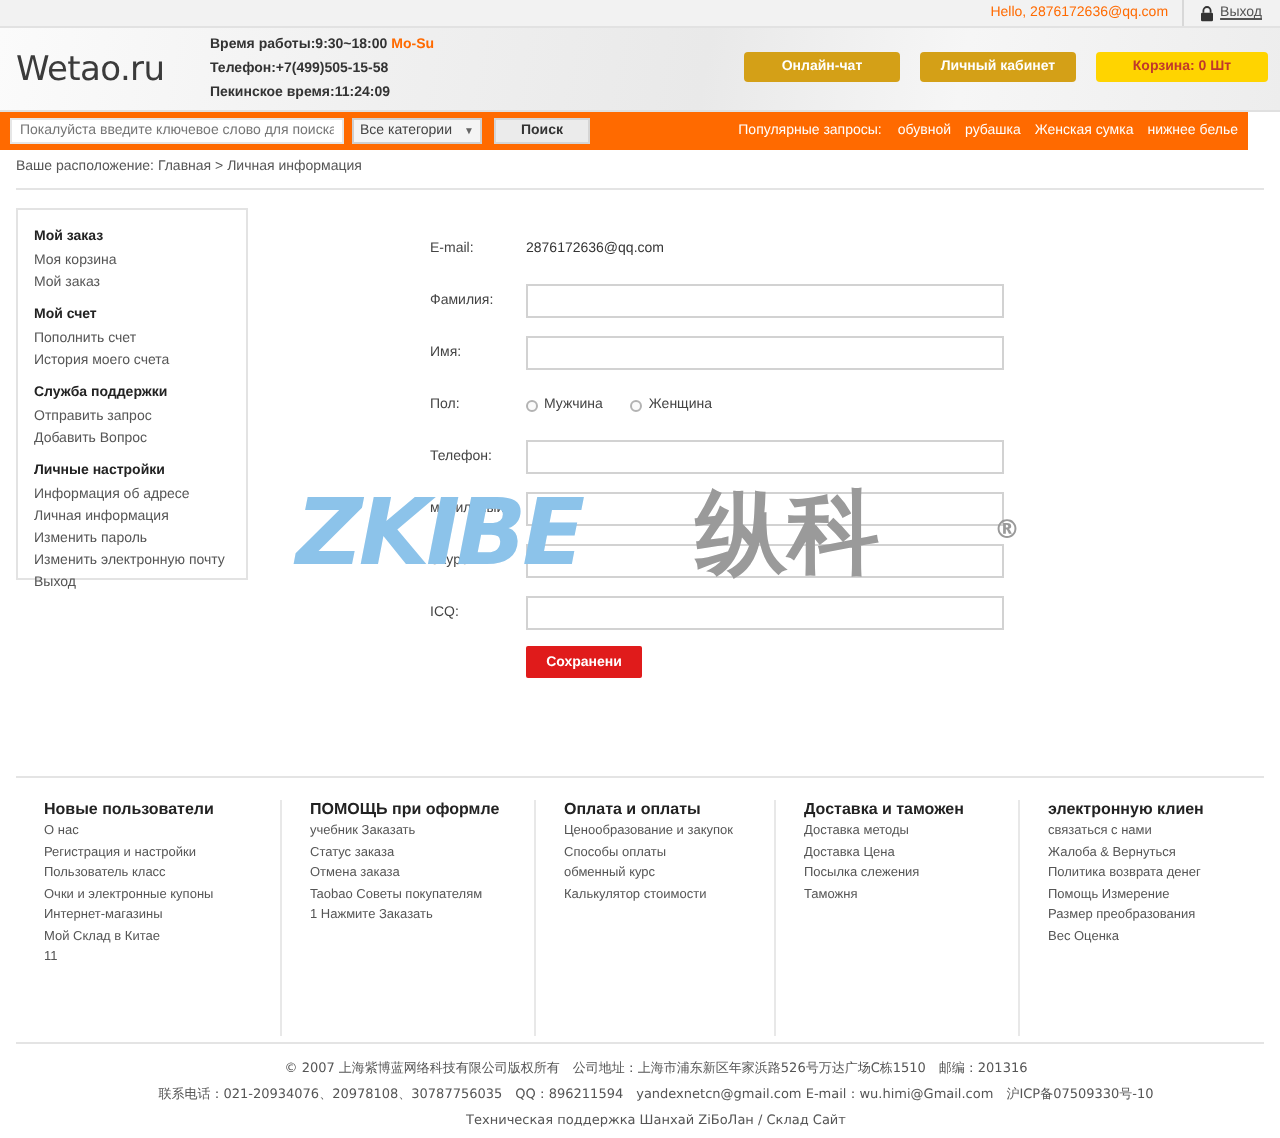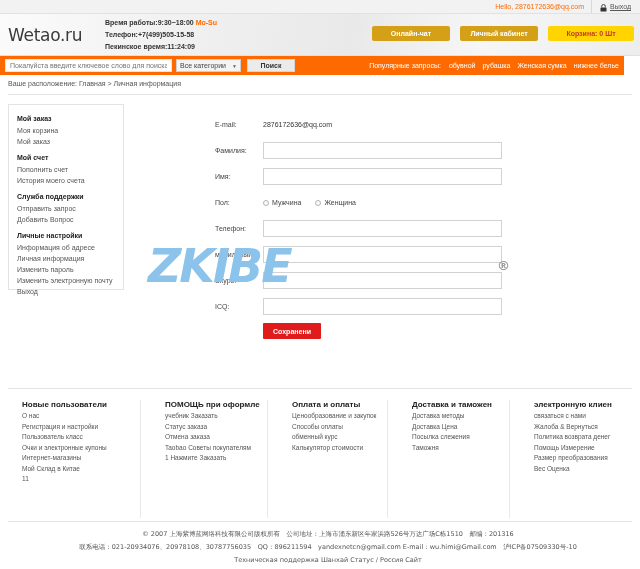--- a/index.html
+++ b/index.html
@@ -171,21 +171,21 @@
 
   
   .footer-sep-top {
     position: absolute; top: 388px; left: 8px; width: 624px;
     border-top: 1px solid #e4e4e4;
   }
   .fcols {
     position: absolute; top: 400px; left: 8px; width: 624px; height: 118px;
     display: flex;
   }
-  .fcol { padding-left: 24px; position: relative; }
+  .fcol { padding-left: 14px; position: relative; }
   .fcol + .fcol { border-left: 1px solid #e8e8e8; }
   .fcol h4 {
     margin: 0 0 2px 0; font-size: 8px; font-weight: bold; color: #222;
   }
   .fcol .fitem { font-size: 6.5px; color: #555; line-height: 10.5px; cursor: pointer; }
 
   .footer-sep-bot {
     position: absolute; top: 521px; left: 8px; width: 624px;
     border-top: 1px solid #e4e4e4;
   }
@@ -319,20 +319,21 @@
     <div class="frow">
       <div class="flabel">ICQ:</div>
       <input class="finput" type="text" value="" style="">
     </div>
     <button class="savebtn">Сохранени</button>
   </div>
 
   <div class="watermark">
     <div class="wm-main">
       <span>ZKIBE</span>
+        <span class="wm-cn">纵科</span>
         <span class="wm-reg">®</span>
     </div>
   </div>
 
   <div class="footer-sep-top"></div>
   <div class="fcols">
 
     <div class="fcol" style="width:132px;padding-left:14px;">
       <h4>Новые пользователи</h4>
       <div class="fitem">О нас</div>
@@ -379,16 +380,16 @@
       <div class="fitem">Вес Оценка</div>
     </div>
 
   </div>
 
   <div class="footer-sep-bot"></div>
 
   <div class="copyright">
     <div class="cline">© 2007 上海紫博蓝网络科技有限公司版权所有　公司地址：上海市浦东新区年家浜路526号万达广场C栋1510　邮编：201316</div>
     <div class="cline">联系电话：021-20934076、20978108、30787756035　QQ：896211594　yandexnetcn@gmail.com E-mail：wu.himi@Gmail.com　沪ICP备07509330号-10</div>
-    <div class="cline">Техническая поддержка Шанхай Статус / Россия Сайт</div>
+    <div class="cline">Техническая поддержка Шанхай ZiБоЛан / Склад Сайт</div>
   </div>
 
 </div>
 
 </body></html>

